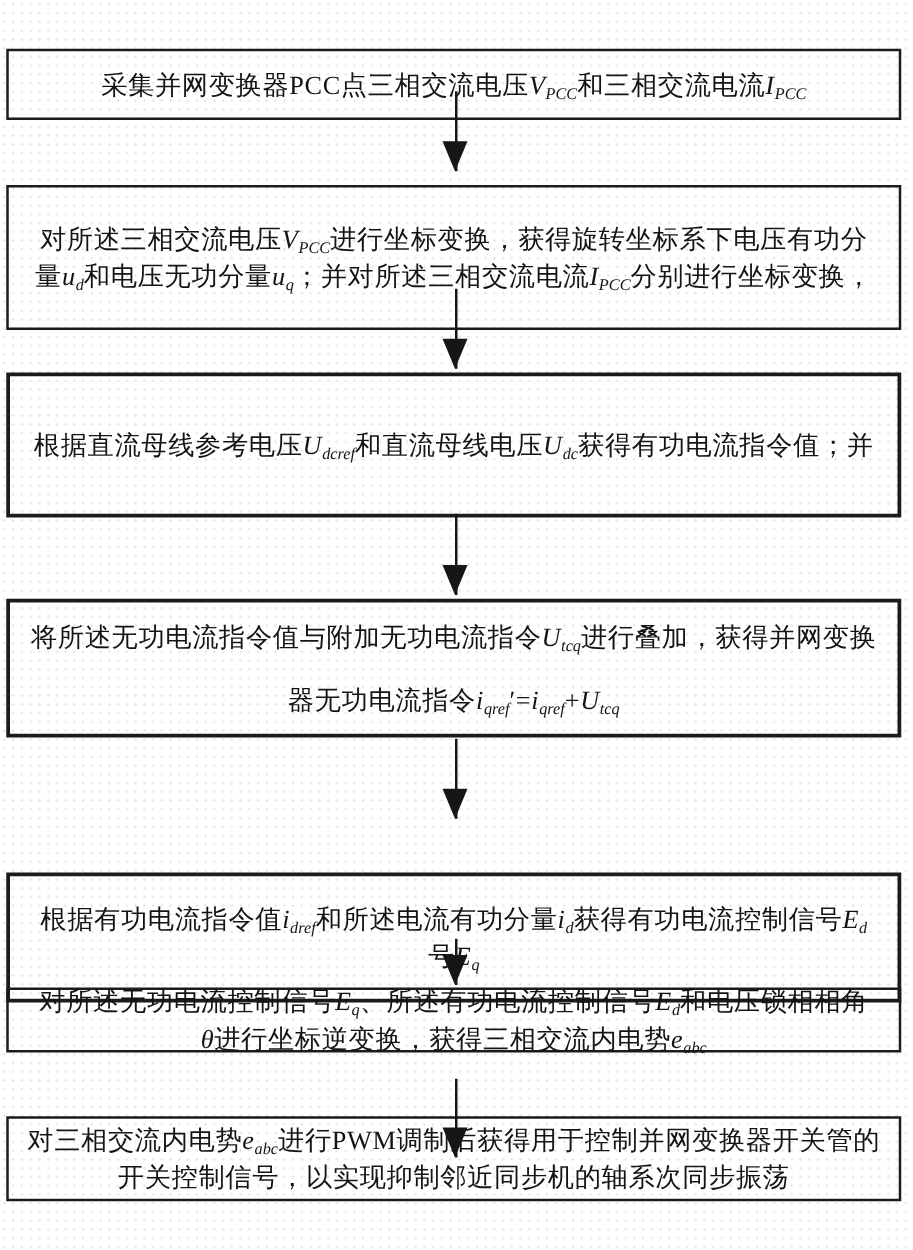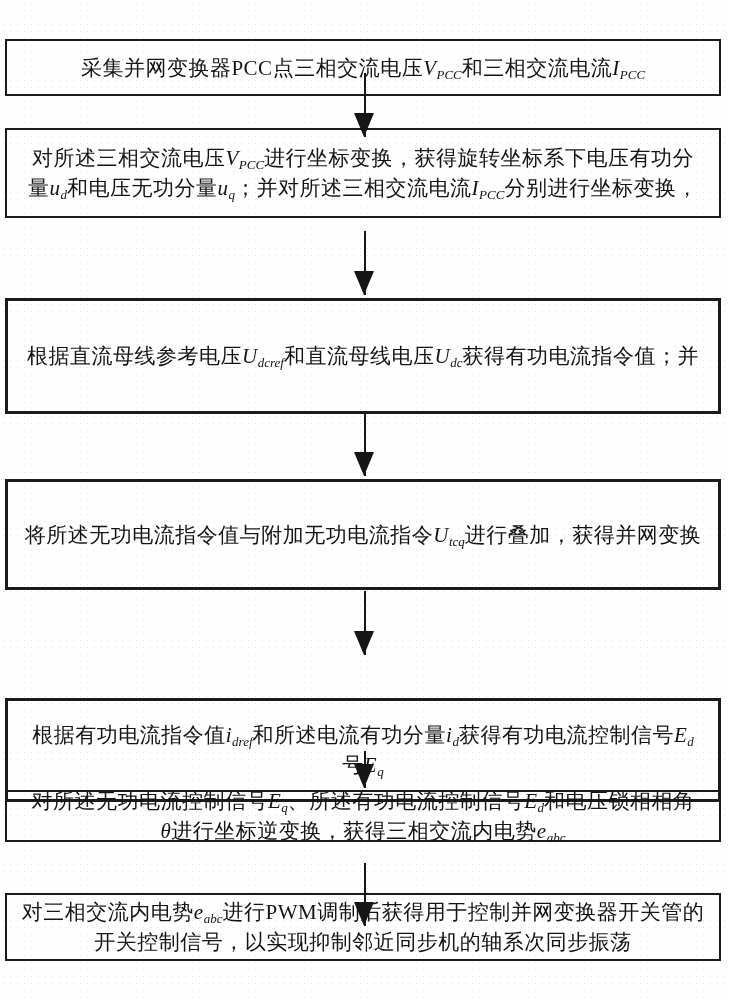--- a/index.html
+++ b/index.html
@@ -55,29 +55,30 @@
     border-right: 10px solid transparent;
     border-top: 24px solid #161616;
   }
 </style>
 </head>
 <body>
 
 <div class="box" style="top:3px;   height:57px;margin-top:36px;  --lh:30px;">
     <div class="line"><span>采集并网变换器PCC点三相交流电压</span><span class="it">V</span><sub class="it">PCC</sub><span>和三相交流电流</span><span class="it">I</span><sub class="it">PCC</sub></div>
   </div>
-<div class="box" style="top:128px; height:90px;  --lh:30px;">
+<div class="box" style="top:148px; height:116px;  --lh:30px;">
     <div class="line"><span>对所述三相交流电压</span><span class="it">V</span><sub class="it">PCC</sub><span>进行坐标变换，获得旋转坐标系下电压有功分</span></div>
     <div class="line"><span>量</span><span class="it">u</span><sub class="it">d</sub><span>和电压无功分量</span><span class="it">u</span><sub class="it">q</sub><span>；并对所述三相交流电流</span><span class="it">I</span><sub class="it">PCC</sub><span>分别进行坐标变换，</span></div>
   </div>
 <div class="box thick" style="top:298px; height:116px;justify-content:center; --lh:34px;">
     <div class="line"><span>根据直流母线参考电压</span><span class="it">U</span><sub class="it">dcref</sub><span>和直流母线电压</span><span class="it">U</span><sub class="it">dc</sub><span>获得有功电流指令值；并</span></div>
   </div>
 <div class="box thick" style="top:479px; height:111px;gap:16px; --lh:34px;">
     <div class="line"><span>将所述无功电流指令值与附加无功电流指令</span><span class="it">U</span><sub class="it">tcq</sub><span>进行叠加，获得并网变换</span></div>
+    <div class="line"><span>器无功电流指令</span><span class="it">i</span><sub class="it">qref</sub><span>′=</span><span class="it">i</span><sub class="it">qref</sub><span>+</span><span class="it">U</span><sub class="it">tcq</sub></div>
   </div>
 <div class="box thick" style="top:698px; height:104px;  --lh:30px;">
     <div class="line"><span>根据有功电流指令值</span><span class="it">i</span><sub class="it">dref</sub><span>和所述电流有功分量</span><span class="it">i</span><sub class="it">d</sub><span>获得有功电流控制信号</span><span class="it">E</span><sub class="it">d</sub></div>
     <div class="line"><span>号</span><span class="it">E</span><sub class="it">q</sub></div>
   </div>
 <div class="box" style="top:790px; height:52px;  --lh:30px;">
     <div class="line"><span>对所述无功电流控制信号</span><span class="it">E</span><sub class="it">q</sub><span>、所述有功电流控制信号</span><span class="it">E</span><sub class="it">d</sub><span>和电压锁相相角</span></div>
     <div class="line"><span class="it">θ</span><span>进行坐标逆变换，获得三相交流内电势</span><span class="it">e</span><sub class="it">abc</sub></div>
   </div>
 <div class="box" style="top:893px; height:68px;  --lh:30px;">

